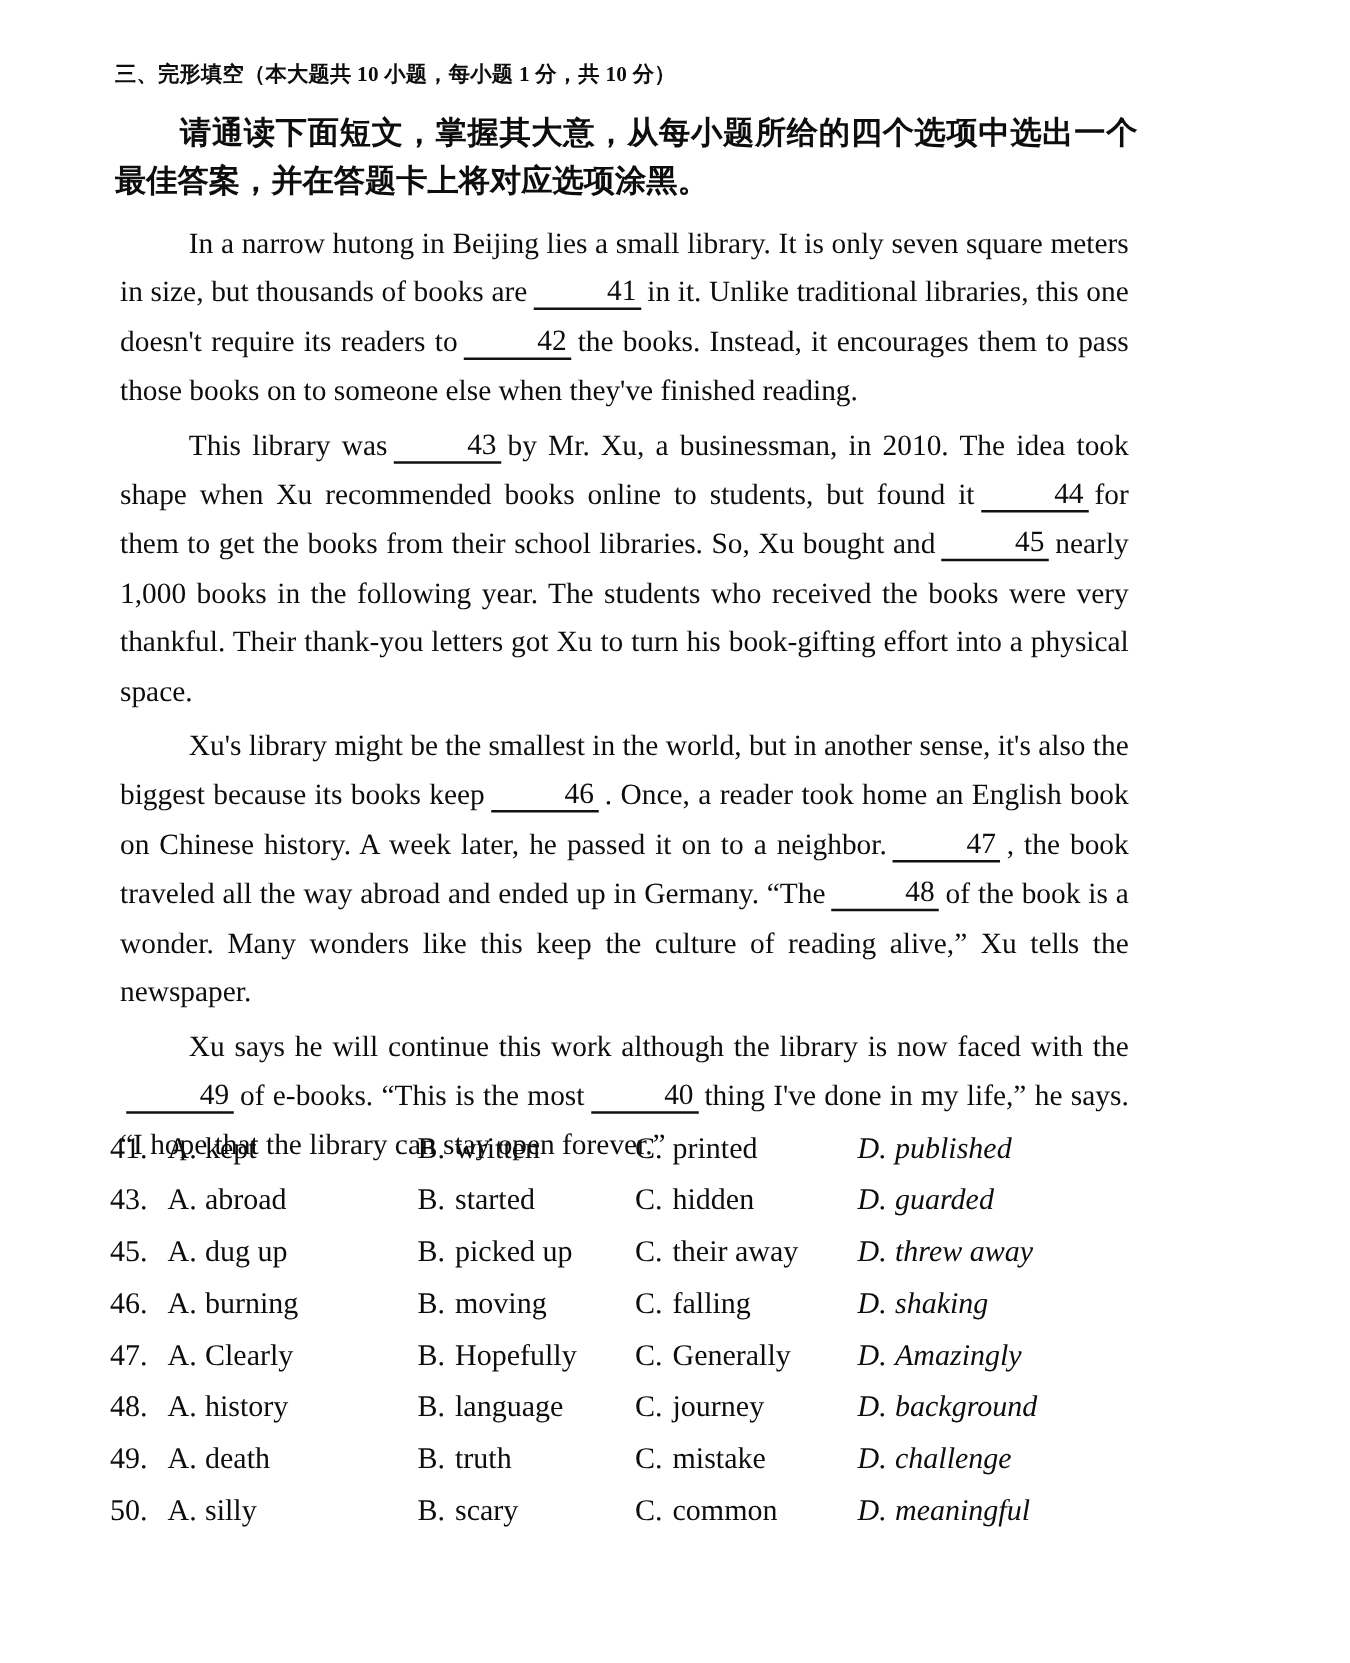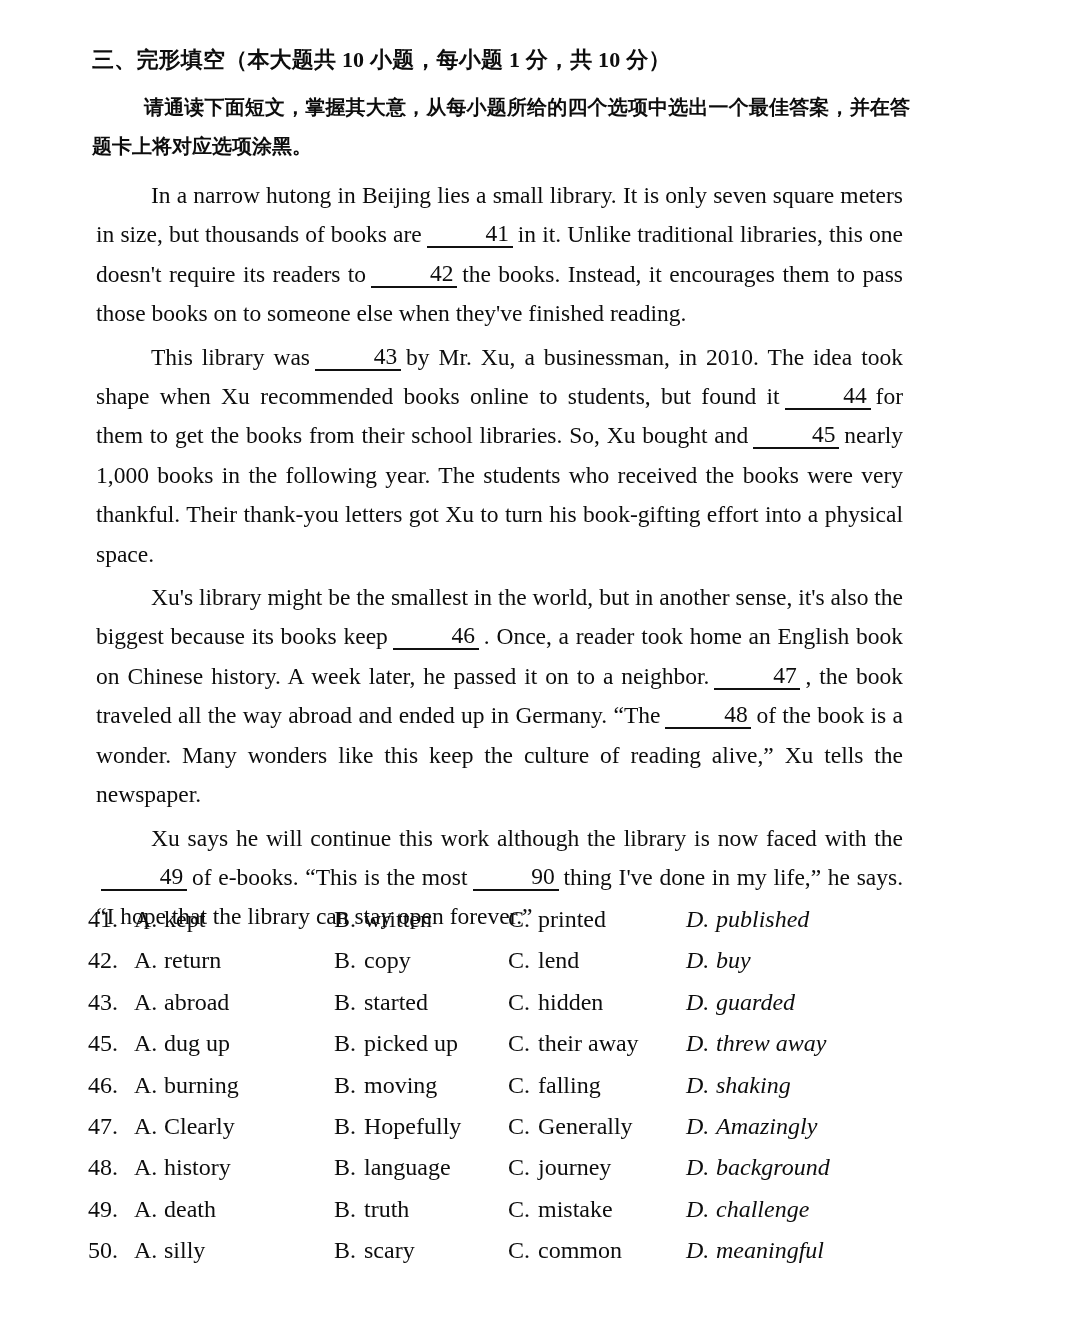--- a/index.html
+++ b/index.html
@@ -24,39 +24,40 @@
     height: 1330px;
     background: #ffffff;
   }
 
   
   .section-heading {
     position: absolute;
     left: 92px;
     top: 44px;
     width: 830px;
-    font-size: 22px;
+    font-size: 17px;
     line-height: 32px;
     font-weight: 600;
     letter-spacing: 0.2px;
     white-space: nowrap;
   }
 
   
   .instruction {
     position: absolute;
     left: 92px;
     top: 88px;
     width: 818px;
-    font-size: 20px;
+    font-size: 25px;
     line-height: 39px;
     font-weight: 600;
     text-indent: 52px;
     text-align: justify;
     text-justify: inter-character;
+    font-family: Liberation Mono, monospace;
   }
 
   
   .passage {
     position: absolute;
     left: 92px;
     top: 172px;
     width: 815px;
   }
   .para {
@@ -130,40 +131,33 @@
   <div class="instruction">请通读下面短文，掌握其大意，从每小题所给的四个选项中选出一个最佳答案，并在答题卡上将对应选项涂黑。</div>
 
   <div class="passage">
 
     <p class="para"><span>In a narrow hutong in Beijing lies a small library. It is only seven square meters in size, but thousands of books are</span><span class="blank">41</span><span>in it. Unlike traditional libraries, this one doesn't require its readers to</span><span class="blank">42</span><span>the books. Instead, it encourages them to pass those books on to someone else when they've finished reading.</span></p>
 
     <p class="para"><span>This library was</span><span class="blank">43</span><span>by Mr. Xu, a businessman, in 2010. The idea took shape when Xu recommended books online to students, but found it</span><span class="blank">44</span><span>for them to get the books from their school libraries. So, Xu bought and</span><span class="blank">45</span><span>nearly 1,000 books in the following year. The students who received the books were very thankful. Their thank-you letters got Xu to turn his book-gifting effort into a physical space.</span></p>
 
     <p class="para"><span>Xu's library might be the smallest in the world, but in another sense, it's also the biggest because its books keep</span><span class="blank">46</span><span>. Once, a reader took home an English book on Chinese history. A week later, he passed it on to a neighbor.</span><span class="blank">47</span><span>, the book traveled all the way abroad and ended up in Germany. “The</span><span class="blank">48</span><span>of the book is a wonder. Many wonders like this keep the culture of reading alive,” Xu tells the newspaper.</span></p>
 
-    <p class="para"><span>Xu says he will continue this work although the library is now faced with the</span><span class="blank">49</span><span>of e-books. “This is the most</span><span class="blank">90</span><span>thing I've done in my life,” he says. “I hope that the library can stay open forever.”</span></p>
+    <p class="para"><span>Xu says he will continue this work although the library is now faced with the</span><span class="blank">49</span><span>of e-books. “This is the most</span><span class="blank">40</span><span>thing I've done in my life,” he says. “I hope that the library can stay open forever.”</span></p>
 
   </div>
 
   <div class="options" id="options-list">
       <div class="opt-row">
         <span class="opt-num">41.</span>
         <span class="opt-cell a"><span class="opt-letter">A.</span><span class="opt-text">kept</span></span>
         <span class="opt-cell b"><span class="opt-letter">B.</span><span class="opt-text">written</span></span>
         <span class="opt-cell c"><span class="opt-letter">C.</span><span class="opt-text">printed</span></span>
         <span class="opt-cell d"><span class="opt-letter">D.</span><span class="opt-text">published</span></span>
       </div>
       <div class="opt-row">
-        <span class="opt-num">42.</span>
-        <span class="opt-cell a"><span class="opt-letter">A.</span><span class="opt-text">return</span></span>
-        <span class="opt-cell b"><span class="opt-letter">B.</span><span class="opt-text">copy</span></span>
-        <span class="opt-cell c"><span class="opt-letter">C.</span><span class="opt-text">lend</span></span>
-        <span class="opt-cell d"><span class="opt-letter">D.</span><span class="opt-text">buy</span></span>
-      </div>
-      <div class="opt-row">
         <span class="opt-num">43.</span>
         <span class="opt-cell a"><span class="opt-letter">A.</span><span class="opt-text">abroad</span></span>
         <span class="opt-cell b"><span class="opt-letter">B.</span><span class="opt-text">started</span></span>
         <span class="opt-cell c"><span class="opt-letter">C.</span><span class="opt-text">hidden</span></span>
         <span class="opt-cell d"><span class="opt-letter">D.</span><span class="opt-text">guarded</span></span>
       </div>
       <div class="opt-row">
         <span class="opt-num">45.</span>
         <span class="opt-cell a"><span class="opt-letter">A.</span><span class="opt-text">dug up</span></span>
         <span class="opt-cell b"><span class="opt-letter">B.</span><span class="opt-text">picked up</span></span>

